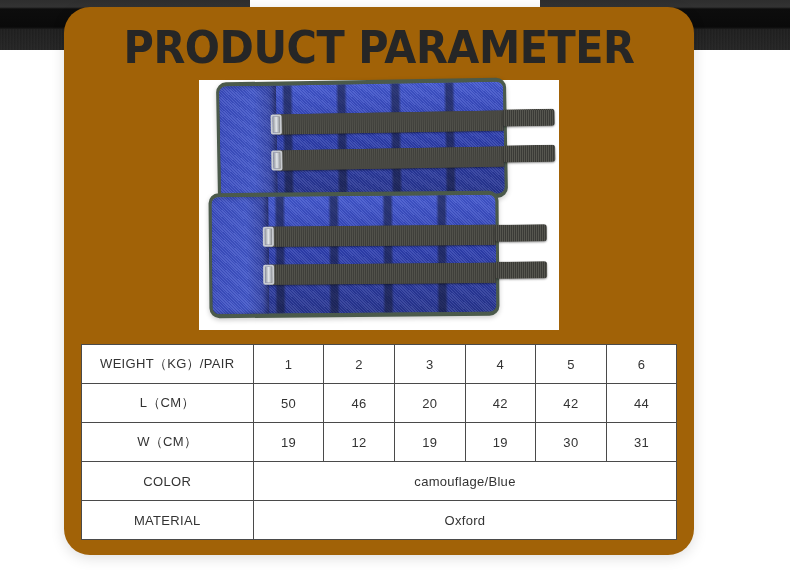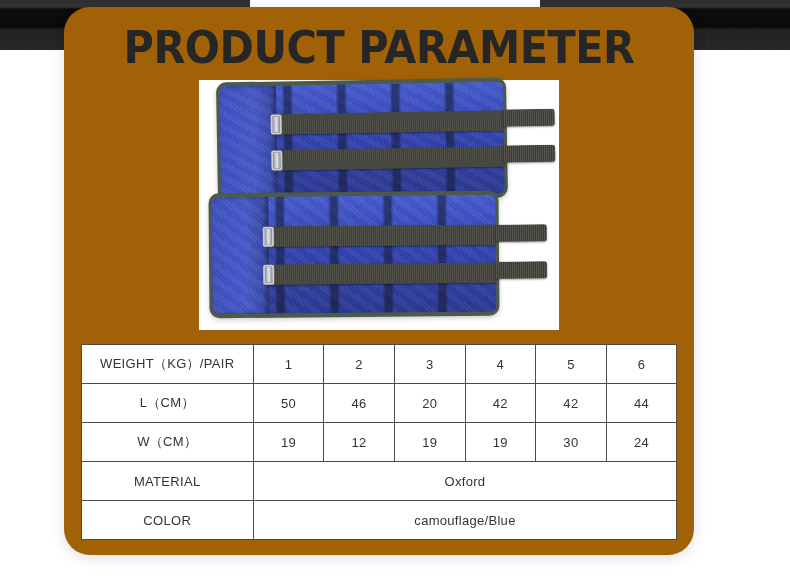--- a/index.html
+++ b/index.html
@@ -251,26 +251,26 @@
           <td class="value-cell">42</td>
           <td class="value-cell">44</td>
         </tr>
         <tr>
           <td class="label-cell">W（CM）</td>
           <td class="value-cell">19</td>
           <td class="value-cell">12</td>
           <td class="value-cell">19</td>
           <td class="value-cell">19</td>
           <td class="value-cell">30</td>
-          <td class="value-cell">24</td>
+          <td class="value-cell">31</td>
+        </tr>
+        <tr>
+          <td class="label-cell">COLOR</td>
+          <td class="value-cell" colspan="6">camouflage/Blue</td>
         </tr>
         <tr>
           <td class="label-cell">MATERIAL</td>
           <td class="value-cell" colspan="6">Oxford</td>
         </tr>
-        <tr>
-          <td class="label-cell">COLOR</td>
-          <td class="value-cell" colspan="6">camouflage/Blue</td>
-        </tr>
       </tbody>
   </table>
 
 </div>
 
 </body></html>

